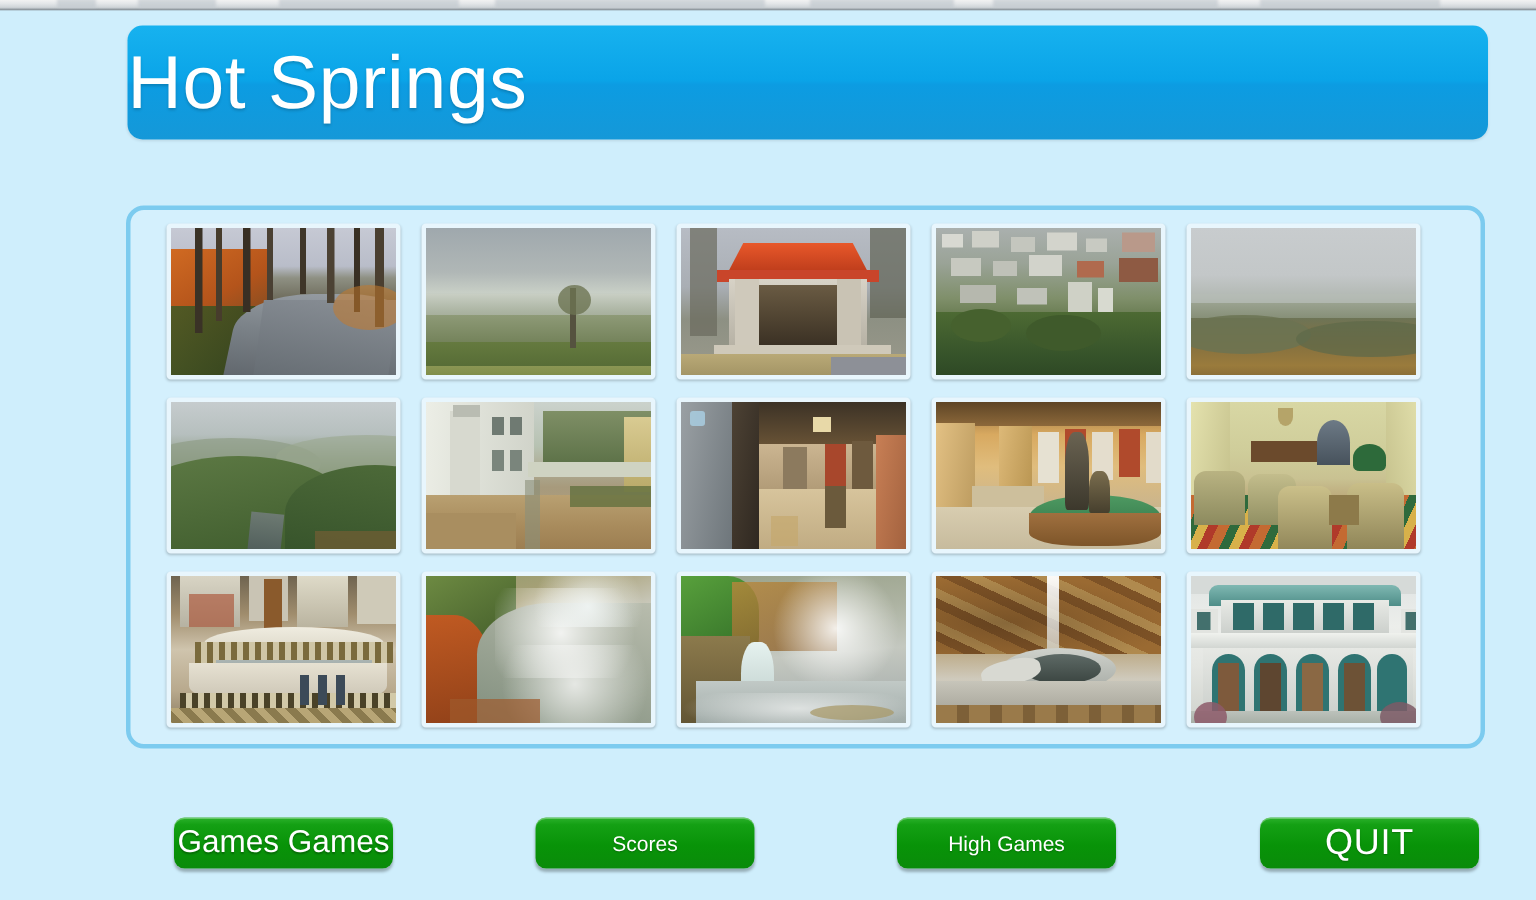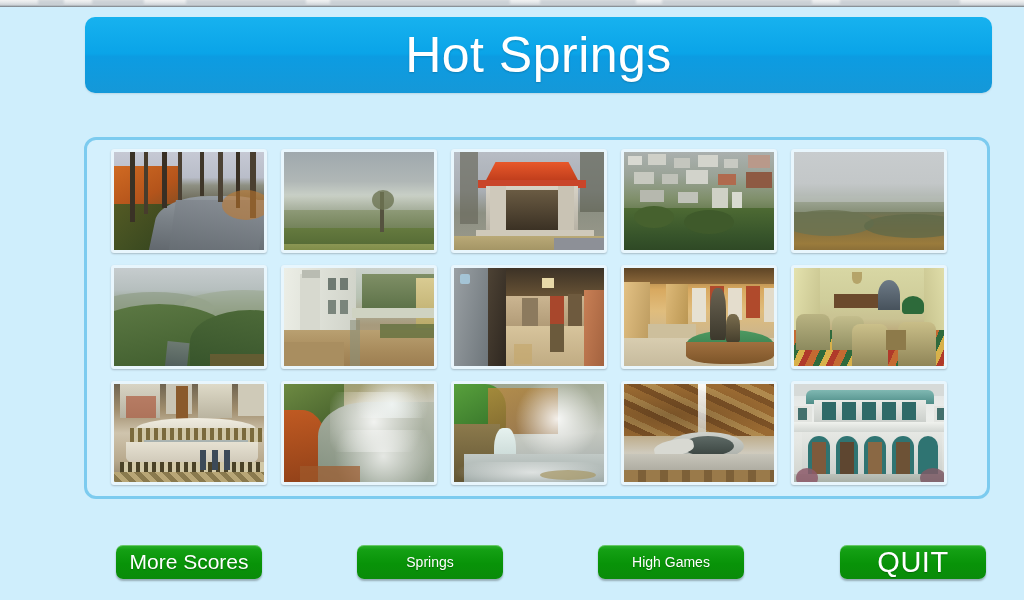--- a/index.html
+++ b/index.html
@@ -24,21 +24,21 @@
   #app{
     position:absolute;left:0;top:7px;width:1024px;height:593px;
     background:#cfeefc;
   }
   
   #header-banner{
     position:absolute;left:85px;top:10px;width:907px;height:76px;
     border-radius:10px;
     background:linear-gradient(180deg,#17b2ef 0%, #0aa4e8 48%, #0c9ce2 52%, #1598d8 100%);
     box-shadow:0 1px 2px rgba(0,0,0,.10);
-    display:flex;align-items:center;justify-content:center;
+    display:flex;align-items:center;
   }
   #header-banner .title{
     color:#ffffff;font-size:50px;line-height:50px;font-weight:400;
     letter-spacing:.5px;
     text-shadow:0 1px 2px rgba(0,0,0,.18);
     white-space:nowrap;
   }
   
   #grid-panel{
     position:absolute;left:84px;top:130px;width:906px;height:362px;
@@ -75,21 +75,21 @@
     box-shadow:0 2px 2px rgba(0,0,0,.28), inset 0 1px 0 rgba(255,255,255,.30);
     color:#ffffff;
     display:flex;align-items:center;justify-content:center;
     cursor:pointer;
     text-shadow:0 1px 1px rgba(0,0,0,.25);
     font-family:"Liberation Sans", sans-serif;
   }
   #btn-more-games{left:116px;top:538px;width:146px;height:34px;font-size:21px;}
   #btn-credits{left:357px;top:538px;width:146px;height:34px;font-size:14px;}
   #btn-high-scores{left:598px;top:538px;width:146px;height:34px;font-size:14px;}
-  #btn-quit{left:840px;top:538px;width:146px;height:34px;font-size:29px;letter-spacing:.5px;}
+  #btn-quit{left:840px;top:538px;width:146px;height:34px;font-size:24px;letter-spacing:.5px;}
 </style>
 </head>
 <body>
 
 <div id="chrome-strip">
   <i class="ghost" style="left:38px;width:26px"></i>
   <i class="ghost" style="left:92px;width:52px"></i>
   <i class="ghost" style="left:186px;width:120px"></i>
   <i class="ghost" style="left:330px;width:180px"></i>
   <i class="ghost" style="left:540px;width:96px"></i>
@@ -369,24 +369,24 @@
           <i style="left:0;top:90px;width:156px;height:14px;background:linear-gradient(180deg,#bcc2bb,#9aa298)"></i>
           <i style="left:2px;top:84px;width:22px;height:20px;background:#8d5a6a;border-radius:50%;opacity:.85"></i>
           <i style="left:126px;top:84px;width:26px;height:20px;background:#7d5a66;border-radius:50%;opacity:.85"></i>
         </div>
       </div>
 
     </div>
   </div>
 
   <div class="btn" id="btn-more-games">
-    <span>More Scores</span>
+    <span>Games Games</span>
   </div>
   <div class="btn" id="btn-credits">
-    <span>Springs</span>
+    <span>Scores</span>
   </div>
   <div class="btn" id="btn-high-scores">
     <span>High Games</span>
   </div>
   <div class="btn" id="btn-quit">
     <span>QUIT</span>
   </div>
 
 </div>
 

